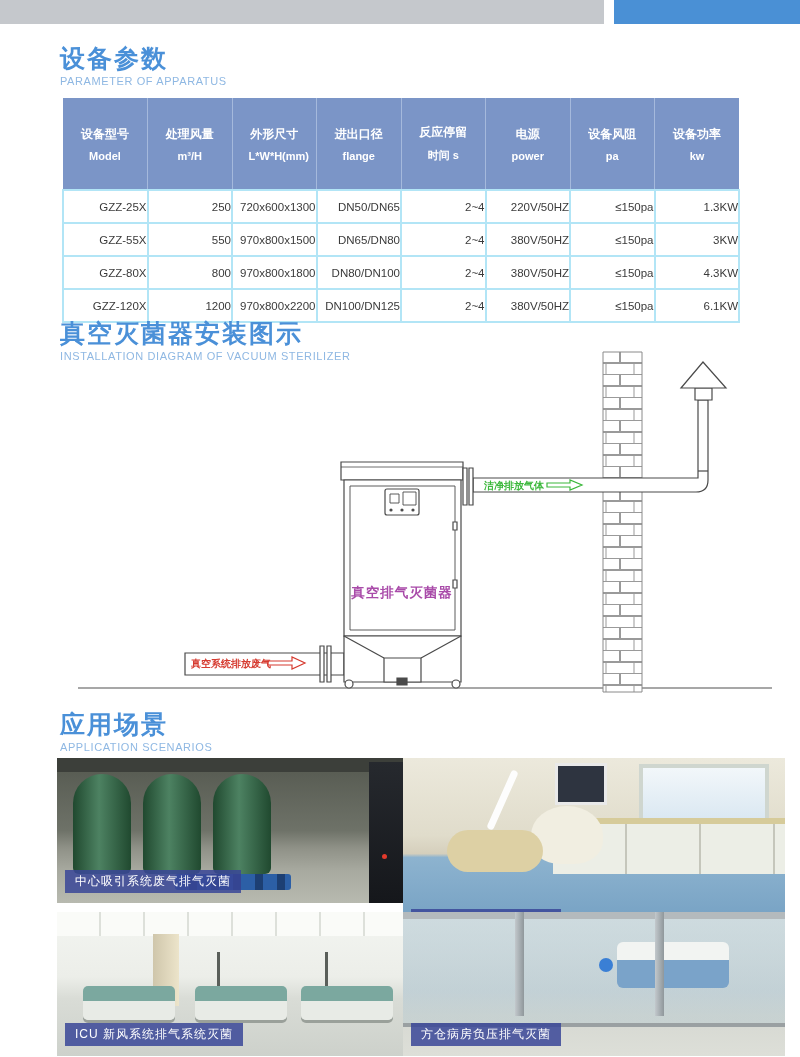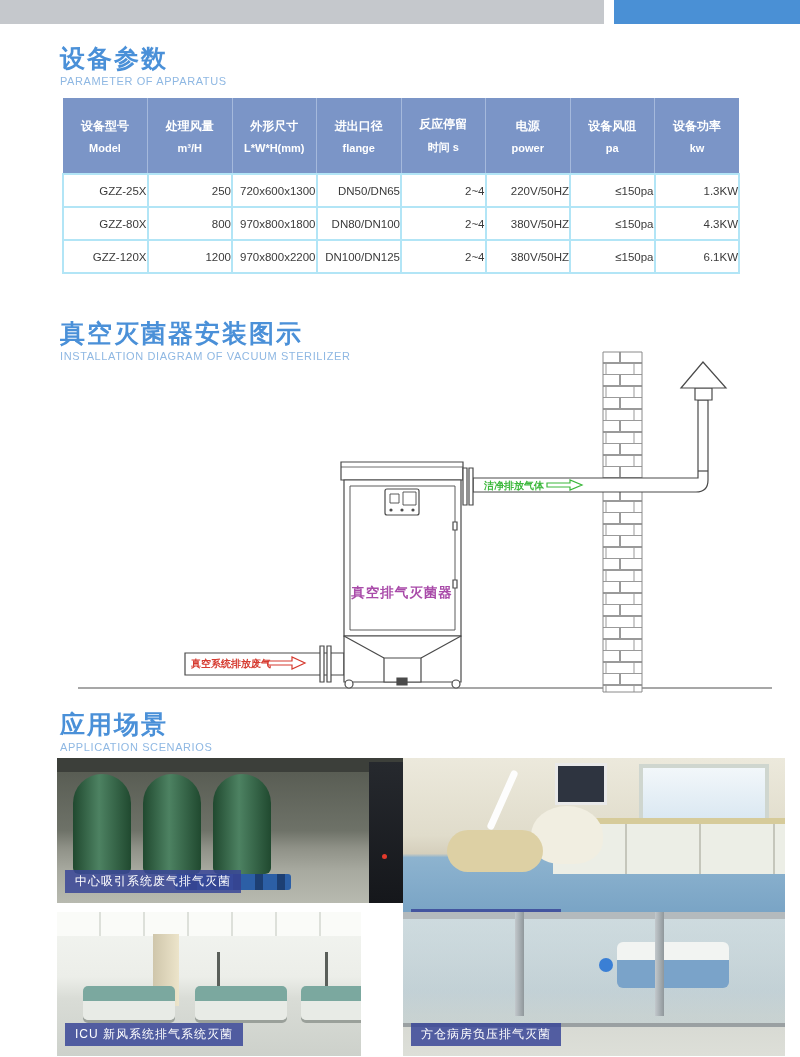--- a/index.html
+++ b/index.html
@@ -10,21 +10,21 @@
   .topbar-gray{position:absolute;left:0;top:0;width:604px;height:24px;background:#c5c8cc;}
   .topbar-blue{position:absolute;left:614px;top:0;width:186px;height:24px;background:#4a90d5;}
 
   
   .sec{position:absolute;left:60px;}
   .sec-cn{font-size:25px;font-weight:bold;color:#4a90d8;letter-spacing:2px;line-height:28px;}
   .sec-en{font-size:11px;color:#8fb8e3;letter-spacing:0.6px;margin-top:3px;}
 
   
   .params{position:absolute;left:62px;top:98px;width:678px;border-collapse:collapse;table-layout:fixed;}
-  .params th{background:#7b95c7;height:59px;padding:8px;font-weight:600;border-right:1px solid #a5b9dc;vertical-align:middle;}
+  .params th{background:#7b95c7;height:59px;padding:16px;font-weight:600;border-right:1px solid #a5b9dc;vertical-align:middle;}
   .params th:last-child{border-right:none;}
   .h-cn{font-size:12px;color:#fff;margin-bottom:7px;}
   .h-en{font-size:11px;color:#fff;}
   .params td{height:31px;border:2px solid #b2e5f6;text-align:right;font-size:11.5px;color:#3a3a3a;background:#fff;padding:0;}
 
   
   .note{position:absolute;left:85px;top:437px;width:255px;font-size:17.5px;font-weight:600;color:#161616;line-height:37px;letter-spacing:0.5px;}
 
   
   .diagram{position:absolute;left:60px;top:340px;}
@@ -46,21 +46,21 @@
   .p1-led{right:56px;top:96px;width:5px;height:5px;border-radius:50%;background:#e23a2c;}
 
   .p2{left:403px;top:758px;width:382px;height:184px;background:linear-gradient(180deg,#ece9dc 0%,#e0dccb 42%,#d5cfbc 52%,#8db3cf 54%,#6f9cc0 100%);}
   .p2-window{right:16px;top:6px;width:122px;height:54px;background:linear-gradient(#f2f7fa,#d9e7f1);border:4px solid #cfd6cf;}
   .p2-frame{left:152px;top:5px;width:46px;height:36px;background:#2e3440;border:3px solid #e9e9e9;}
   .p2-cabinet{right:0;top:60px;width:232px;height:50px;background:repeating-linear-gradient(90deg,#eceee6 0 72px,#c5c6bb 72px 74px);border-top:6px solid #d6cb9a;}
   .p2-chairback{left:128px;top:48px;width:72px;height:58px;background:#f1eee1;border-radius:50% 50% 40% 40%;}
   .p2-chair{left:44px;top:72px;width:96px;height:42px;background:#ddd0a4;border-radius:22px;}
   .p2-lamp{left:96px;top:10px;width:7px;height:64px;background:#fdfdfd;transform:rotate(24deg);border-radius:4px;}
 
-  .p3{left:57px;top:912px;width:304px;height:144px;background:linear-gradient(180deg,#f3f5f1 0%,#eceee9 45%,#d9dcd6 60%,#cdd1cb 100%);}
+  .p3{left:57px;top:912px;width:304px;height:144px;background:linear-gradient(180deg,#f3f5f1 0%,#eceee9 45%,#d9dcd6 60%,#cdd1cb 100%);padding-left:47px;}
   .p3-ceil{left:0;top:0;width:100%;height:24px;background:repeating-linear-gradient(90deg,#fafbf8 0 42px,#dde0da 42px 44px);}
   .p3-col{left:96px;top:22px;width:26px;height:72px;background:linear-gradient(90deg,#cfc6ab,#ece4ca);}
   .p3-bed{top:74px;width:92px;height:34px;border-radius:5px;background:linear-gradient(180deg,#7ba89f 0 45%,#e8ebe6 45%);box-shadow:0 3px 0 #9aa09a;}
   .p3-pole{top:40px;width:3px;height:48px;background:#5a5f5a;}
 
   .p4{left:403px;top:912px;width:382px;height:144px;background:linear-gradient(180deg,#dfe3e2 0%,#ccd4d6 55%,#d6d8d2 72%,#dddfd8 100%);}
   .p4-glass{left:0;top:0;width:100%;height:104px;background:linear-gradient(180deg,rgba(195,214,221,0.6),rgba(172,197,207,0.35));border-top:7px solid #b4babd;border-bottom:4px solid #9aa0a2;}
   .p4-bar{top:0;width:9px;height:104px;background:linear-gradient(90deg,#c2c8cc,#8f979b);}
   .p4-bed{right:56px;top:30px;width:112px;height:46px;border-radius:6px;background:linear-gradient(180deg,#f2f4f2 0 40%,#7aa3c9 40%);}
   .p4-sign{left:196px;top:46px;width:14px;height:14px;border-radius:50%;background:#3a7fd5;}
@@ -118,20 +118,30 @@
     <tbody>
       <tr>
         <td>GZZ-25X</td>
           <td>250</td>
           <td>720x600x1300</td>
           <td>DN50/DN65</td>
           <td>2~4</td>
           <td>220V/50HZ</td>
           <td>≤150pa</td>
           <td>1.3KW</td>
+      </tr>
+      <tr>
+        <td>GZZ-55X</td>
+          <td>550</td>
+          <td>970x800x1500</td>
+          <td>DN65/DN80</td>
+          <td>2~4</td>
+          <td>380V/50HZ</td>
+          <td>≤150pa</td>
+          <td>3KW</td>
       </tr>
       <tr>
         <td>GZZ-80X</td>
           <td>800</td>
           <td>970x800x1800</td>
           <td>DN80/DN100</td>
           <td>2~4</td>
           <td>380V/50HZ</td>
           <td>≤150pa</td>
           <td>4.3KW</td>

